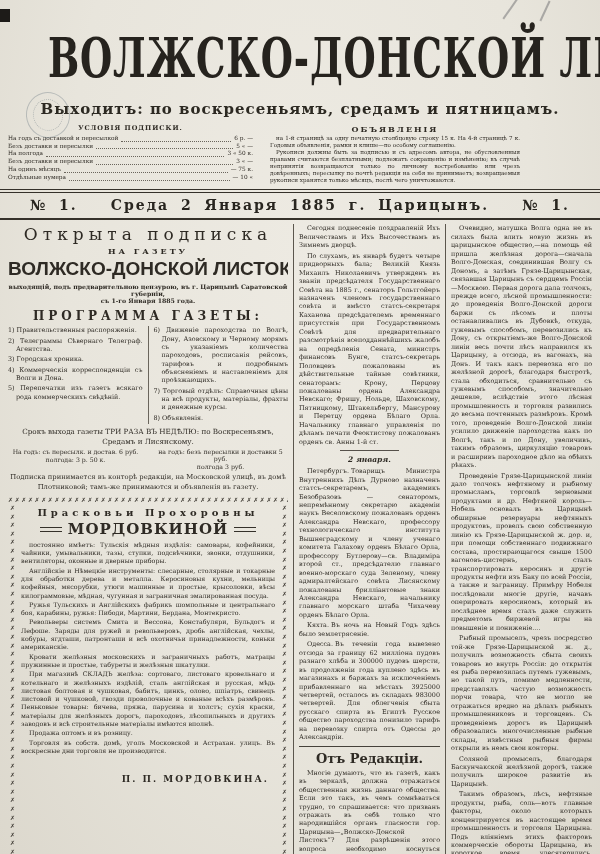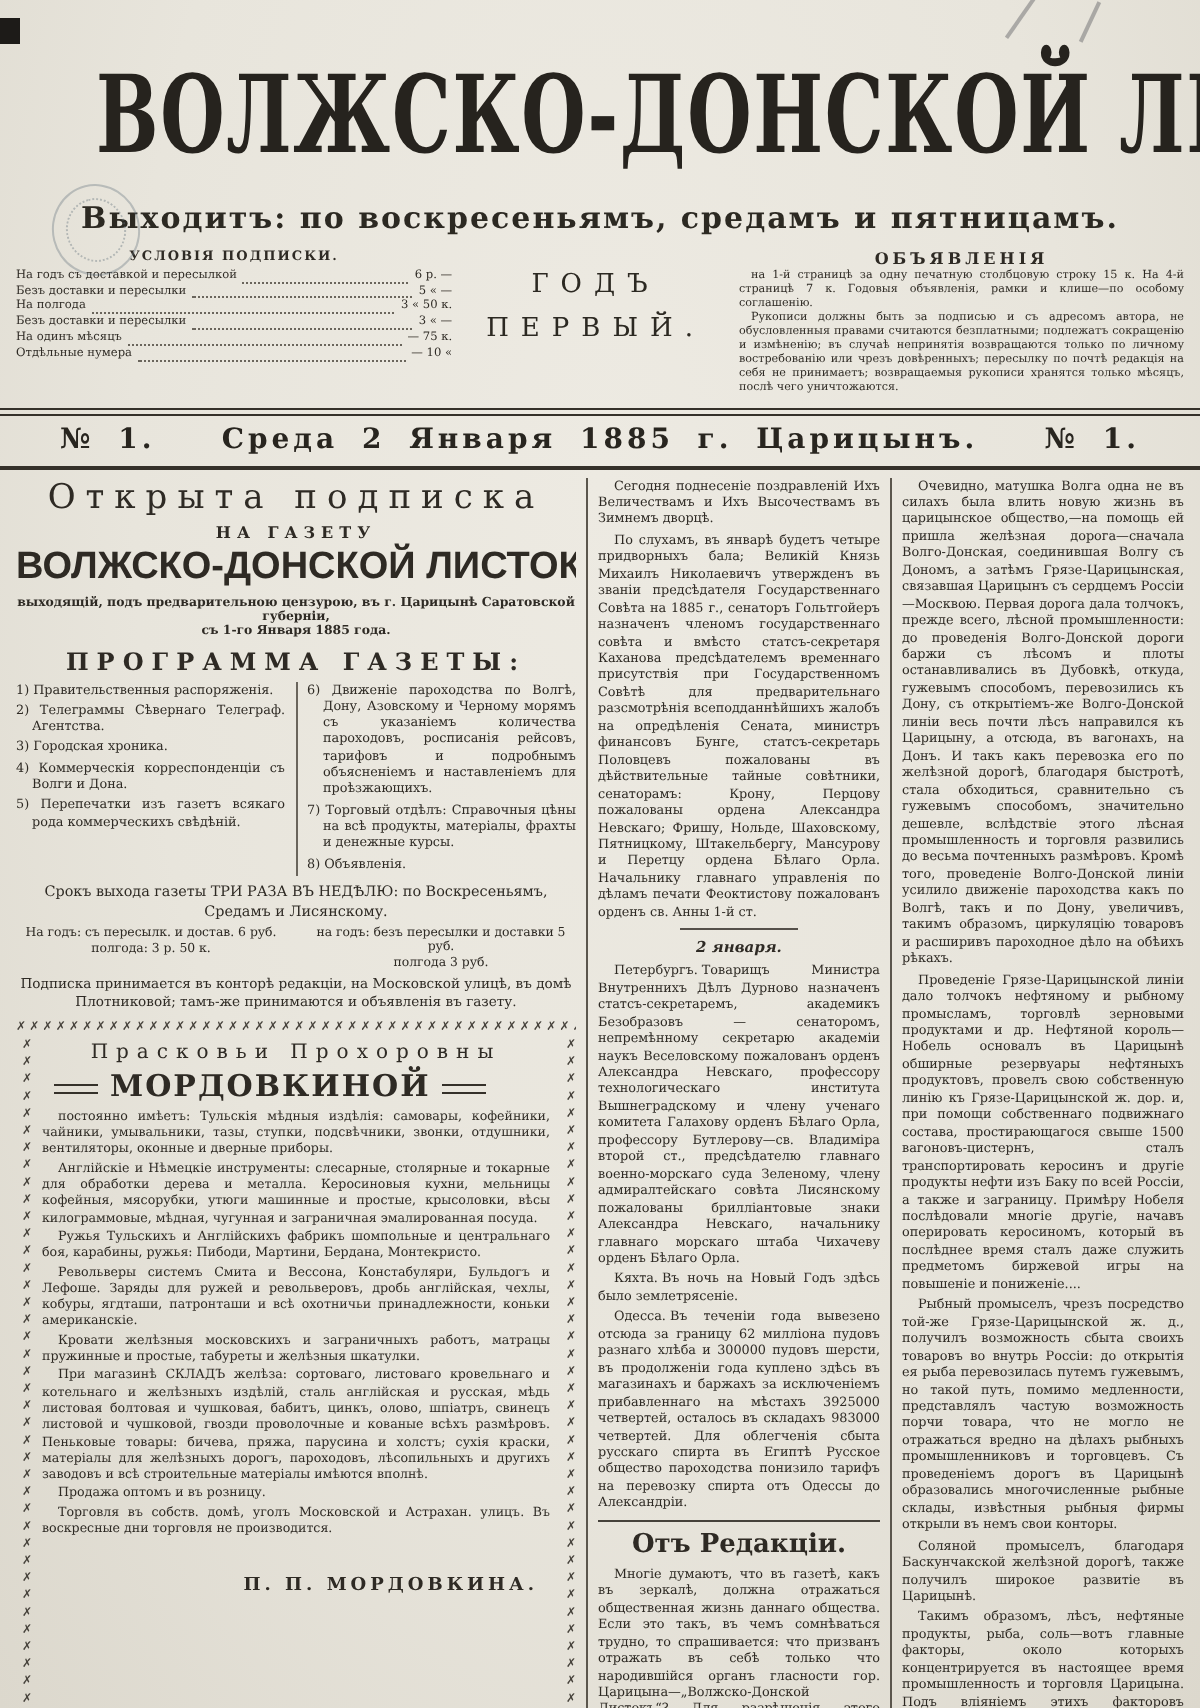--- a/index.html
+++ b/index.html
@@ -65,22 +65,22 @@
   .pc2 { margin-top:1px; }
   .sub-note { font-size:6.8px; text-align:center; margin-top:3px; line-height:1.35; }
 
   
   .ad-frame { margin-top:4px; }
   .orn-h { font-size:6px; letter-spacing:1.6px; white-space:nowrap; overflow:hidden; height:8px; line-height:8px; text-align:center; color:#45413a; }
   .ad-mid { display:flex; }
   .orn-v { writing-mode:vertical-rl; font-size:6px; letter-spacing:1.6px; overflow:hidden; width:8px; color:#45413a; }
   .ad-body { flex:1; padding:2px 5px; }
   .m1 { text-align:center; font-size:12px; font-weight:bold; letter-spacing:6px; }
-  .m2 { text-align:center; font-size:10px; letter-spacing:4px; margin-top:1px; }
-  .m3 { font-size:15px; font-weight:bold; letter-spacing:1px; margin:2px 0 3px; }
+  .m2 { text-align:center; font-size:10px; letter-spacing:4px; margin-top:1px;font-weight:bold; }
+  .m3 { text-align:center; font-size:15px; font-weight:bold; letter-spacing:1px; margin:2px 0 3px; }
   .m3 .deco { display:inline-block; width:22px; height:5px; border-top:1px solid #35312a; border-bottom:1px solid #35312a; margin:0 6px; vertical-align:middle; }
   .ad-body p { font-size:6.3px; line-height:1.32; text-align:justify; text-indent:8px; margin-bottom:1px; }
   .sig { text-align:right; font-weight:bold; font-size:9px; letter-spacing:2px; margin-top:19px; padding-right:6px; }
   .hr-mini { width:42%; margin:4px auto; border-top:1px solid #55504a; }
 
   
   .body-p { font-size:6.4px; line-height:1.32; text-align:justify; text-indent:8px; margin-bottom:2px; }
   .plead { font-weight:normal; margin-right:2px; }
   .date-head { text-align:center; font-size:7.5px; font-weight:bold; font-style:italic; margin:3px 0; }
   .hr-heavy { border-top:1px solid #45413a; margin:4px 0; }
@@ -127,24 +127,20 @@
       <div class="sub-row">
           <span>На одинъ мѣсяцъ</span>
           <span class="dots"></span>
           <span>— 75 к.</span>
         </div>
       <div class="sub-row">
           <span>Отдѣльные нумера</span>
           <span class="dots"></span>
           <span>— 10 «</span>
         </div>
-    </div>
-    <div class="year-box">
-      <div>ГОДЪ</div>
-      <div>ПЕРВЫЙ.</div>
     </div>
     <div class="adv-box">
       <div class="adv-title">ОБЪЯВЛЕНІЯ</div>
       <p>на 1-й страницѣ за одну печатную столбцовую строку 15 к. На 4-й страницѣ 7 к. Годовыя объявленія, рамки и клише—по особому соглашенію.</p>
       <p>Рукописи должны быть за подписью и съ адресомъ автора, не обусловленныя правами считаются безплатными; подлежатъ сокращенію и измѣненію; въ случаѣ непринятія возвращаются только по личному востребованію или чрезъ довѣренныхъ; пересылку по почтѣ редакція на себя не принимаетъ; возвращаемыя рукописи хранятся только мѣсяцъ, послѣ чего уничтожаются.</p>
     </div>
   </div>
 
   <div class="dateline">
     <span>№ 1.</span>

